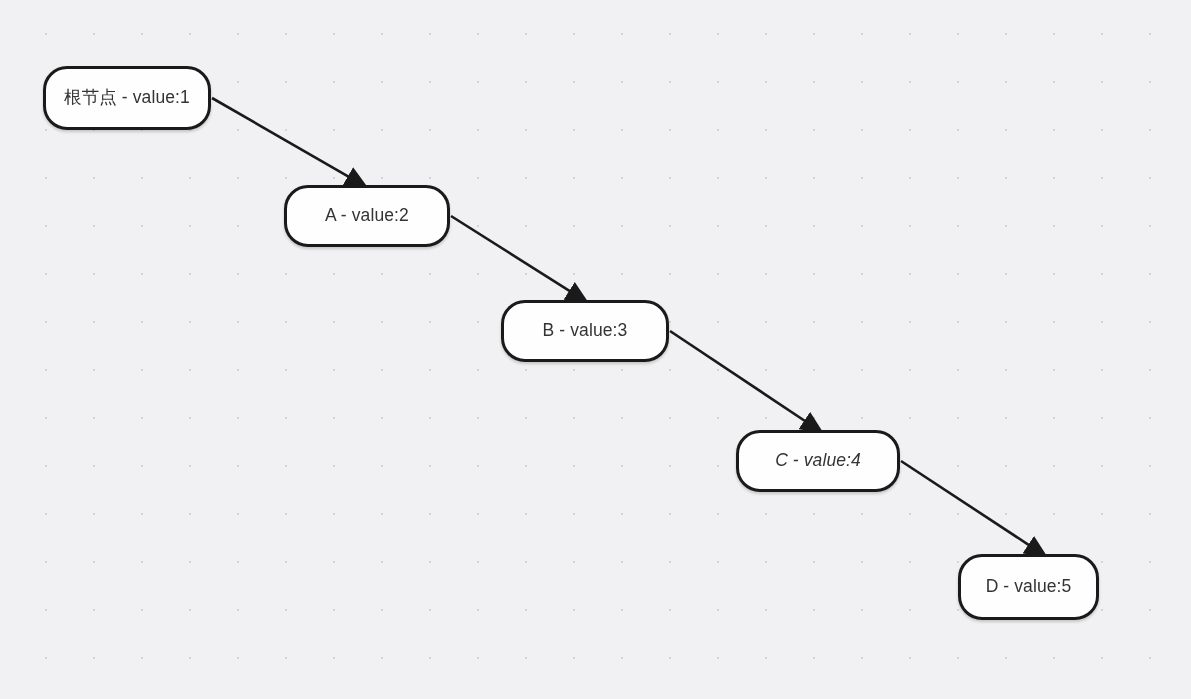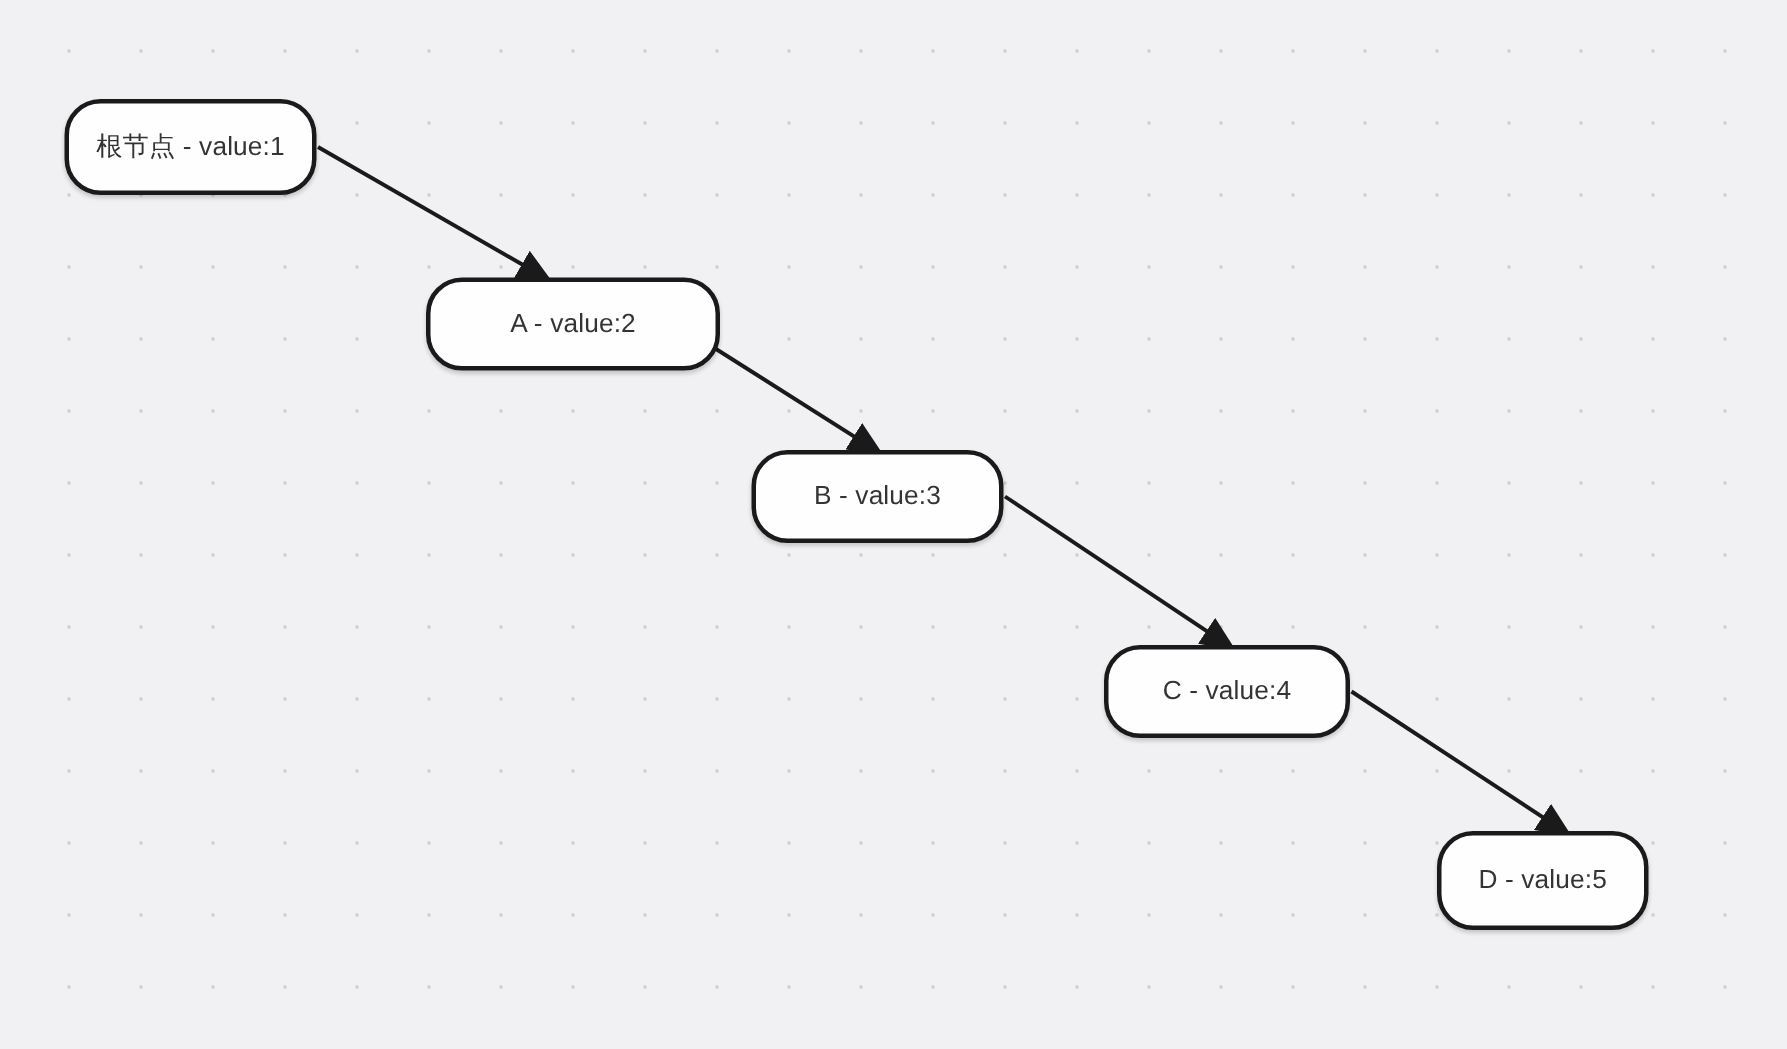--- a/index.html
+++ b/index.html
@@ -75,29 +75,29 @@
         <line x1="451" y1="216" x2="571.394838375833" y2="292.1873586597069" stroke="#1a1a1a" stroke-width="2.6" marker-end="url(#arrowhead)"></line>
         <line x1="670" y1="331" x2="806.5115473509594" y2="422.0076982339729" stroke="#1a1a1a" stroke-width="2.6" marker-end="url(#arrowhead)"></line>
         <line x1="901" y1="461" x2="1030.4779307914835" y2="546.0584946805366" stroke="#1a1a1a" stroke-width="2.6" marker-end="url(#arrowhead)"></line>
       </g>
   </svg>
 
   <div class="flow-node" style="left: 43px; top: 66px; width: 168px; height: 64px;">
     <span class="node-label">根节点 - value:1</span>
   </div>
 
-  <div class="flow-node" style="left: 284px; top: 185px; width: 196px; height: 62px;">
+  <div class="flow-node" style="left: 284px; top: 185px; width: 166px; height: 62px;">
     <span class="node-label">A - value:2</span>
   </div>
 
   <div class="flow-node" style="left: 501px; top: 300px; width: 168px; height: 62px;">
     <span class="node-label">B - value:3</span>
   </div>
 
-  <div class="flow-node" style="left: 736px; top: 430px; width: 164px; height: 62px;">
+  <div class="flow-node" style="left: 736px; top: 430px; width: 164px; height: 62px; font-style: italic;">
     <span class="node-label">C - value:4</span>
   </div>
 
   <div class="flow-node" style="left: 958px; top: 554px; width: 141px; height: 66px;">
     <span class="node-label">D - value:5</span>
   </div>
 
 </div>
 
 </body></html>

